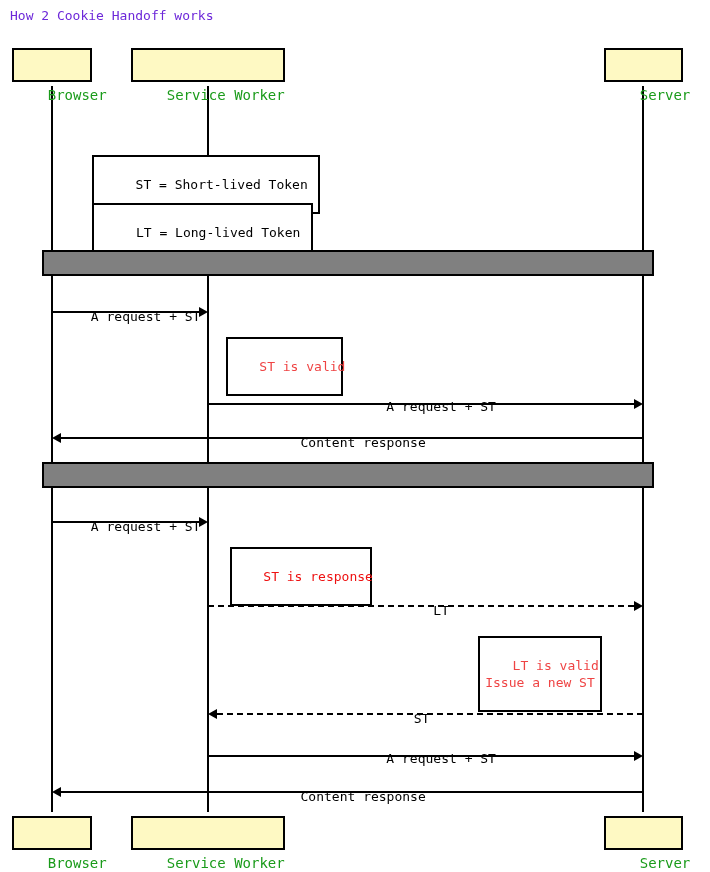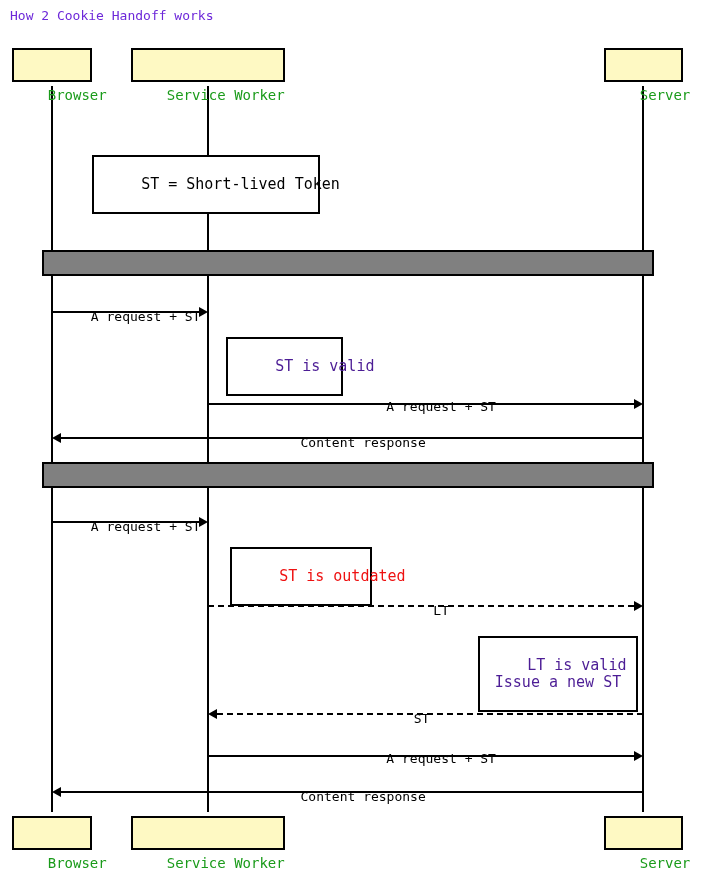--- a/index.html
+++ b/index.html
@@ -48,27 +48,27 @@
     text-align: center;
     white-space: pre;
   }
   
   .note {
     position: absolute;
     box-sizing: border-box;
     border: 2px solid #000000;
     background: #ffffff;
     color: #000000;
-    font-size: 15px;
-    text-align: center;
-    white-space: pre;
-    padding: 2px 11px;
+    font-size: 13px;
+    text-align: center;
+    white-space: pre;
+    padding: 2px 0;
     line-height: 17px;
   }
-  .note.blue  { color: #4c1d95; }
+  .note.blue  { color: #ef4444; }
   .note.red   { color: #ee1111; }
   
   .divider {
     position: absolute;
     box-sizing: border-box;
     border: 2px solid #000000;
     background: #808080;
     color: #ffffff;
     font-size: 13px;
     font-weight: bold;
@@ -130,20 +130,23 @@
   <div class="participant" style="left:131px; top:816px; width:154px;">
     <span>Service Worker</span>
   </div>
   <div class="participant" style="left:604px; top:816px; width:79px;">
     <span>Server</span>
   </div>
 
   <div class="note" style="left:92px; top:155px; width:228px;">
     <span>ST = Short-lived Token</span>
   </div>
+  <div class="note" style="left:92px; top:203px; width:221px;">
+    <span>LT = Long-lived Token</span>
+  </div>
 
   <div class="divider" style="left:42px; top:250px; width:612px;">
     <span>Session valid case</span>
   </div>
 
   <div class="msg-label" style="left:52px; top:293px; width:156px;">
     <span>A request + ST</span>
   </div>
   <div class="msg-line" style="left:52px; top:311px; width:147px;"></div>
   <div class="arrow-head right" style="left:199px; top:307px;"></div>
@@ -168,30 +171,30 @@
     <span>Session invalid case</span>
   </div>
 
   <div class="msg-label" style="left:52px; top:503px; width:156px;">
     <span>A request + ST</span>
   </div>
   <div class="msg-line" style="left:52px; top:521px; width:147px;"></div>
   <div class="arrow-head right" style="left:199px; top:517px;"></div>
 
   <div class="note red" style="left:230px; top:547px; width:142px;">
-    <span>ST is outdated</span>
+    <span>ST is response</span>
   </div>
 
   <div class="msg-label" style="left:208px; top:587px; width:435px;">
     <span>LT</span>
   </div>
   <div class="msg-line dashed" style="left:208px; top:605px; width:426px;"></div>
   <div class="arrow-head right" style="left:634px; top:601px;"></div>
 
-  <div class="note blue" style="left:478px; top:636px; width:160px;">
+  <div class="note blue" style="left:478px; top:636px; width:124px;">
     <span>LT is valid
 Issue a new ST</span>
   </div>
 
   <div class="msg-label" style="left:208px; top:695px; width:396px;">
     <span>ST</span>
   </div>
   <div class="msg-line dashed" style="left:217px; top:713px; width:426px;"></div>
   <div class="arrow-head left" style="left:208px; top:709px;"></div>
 

